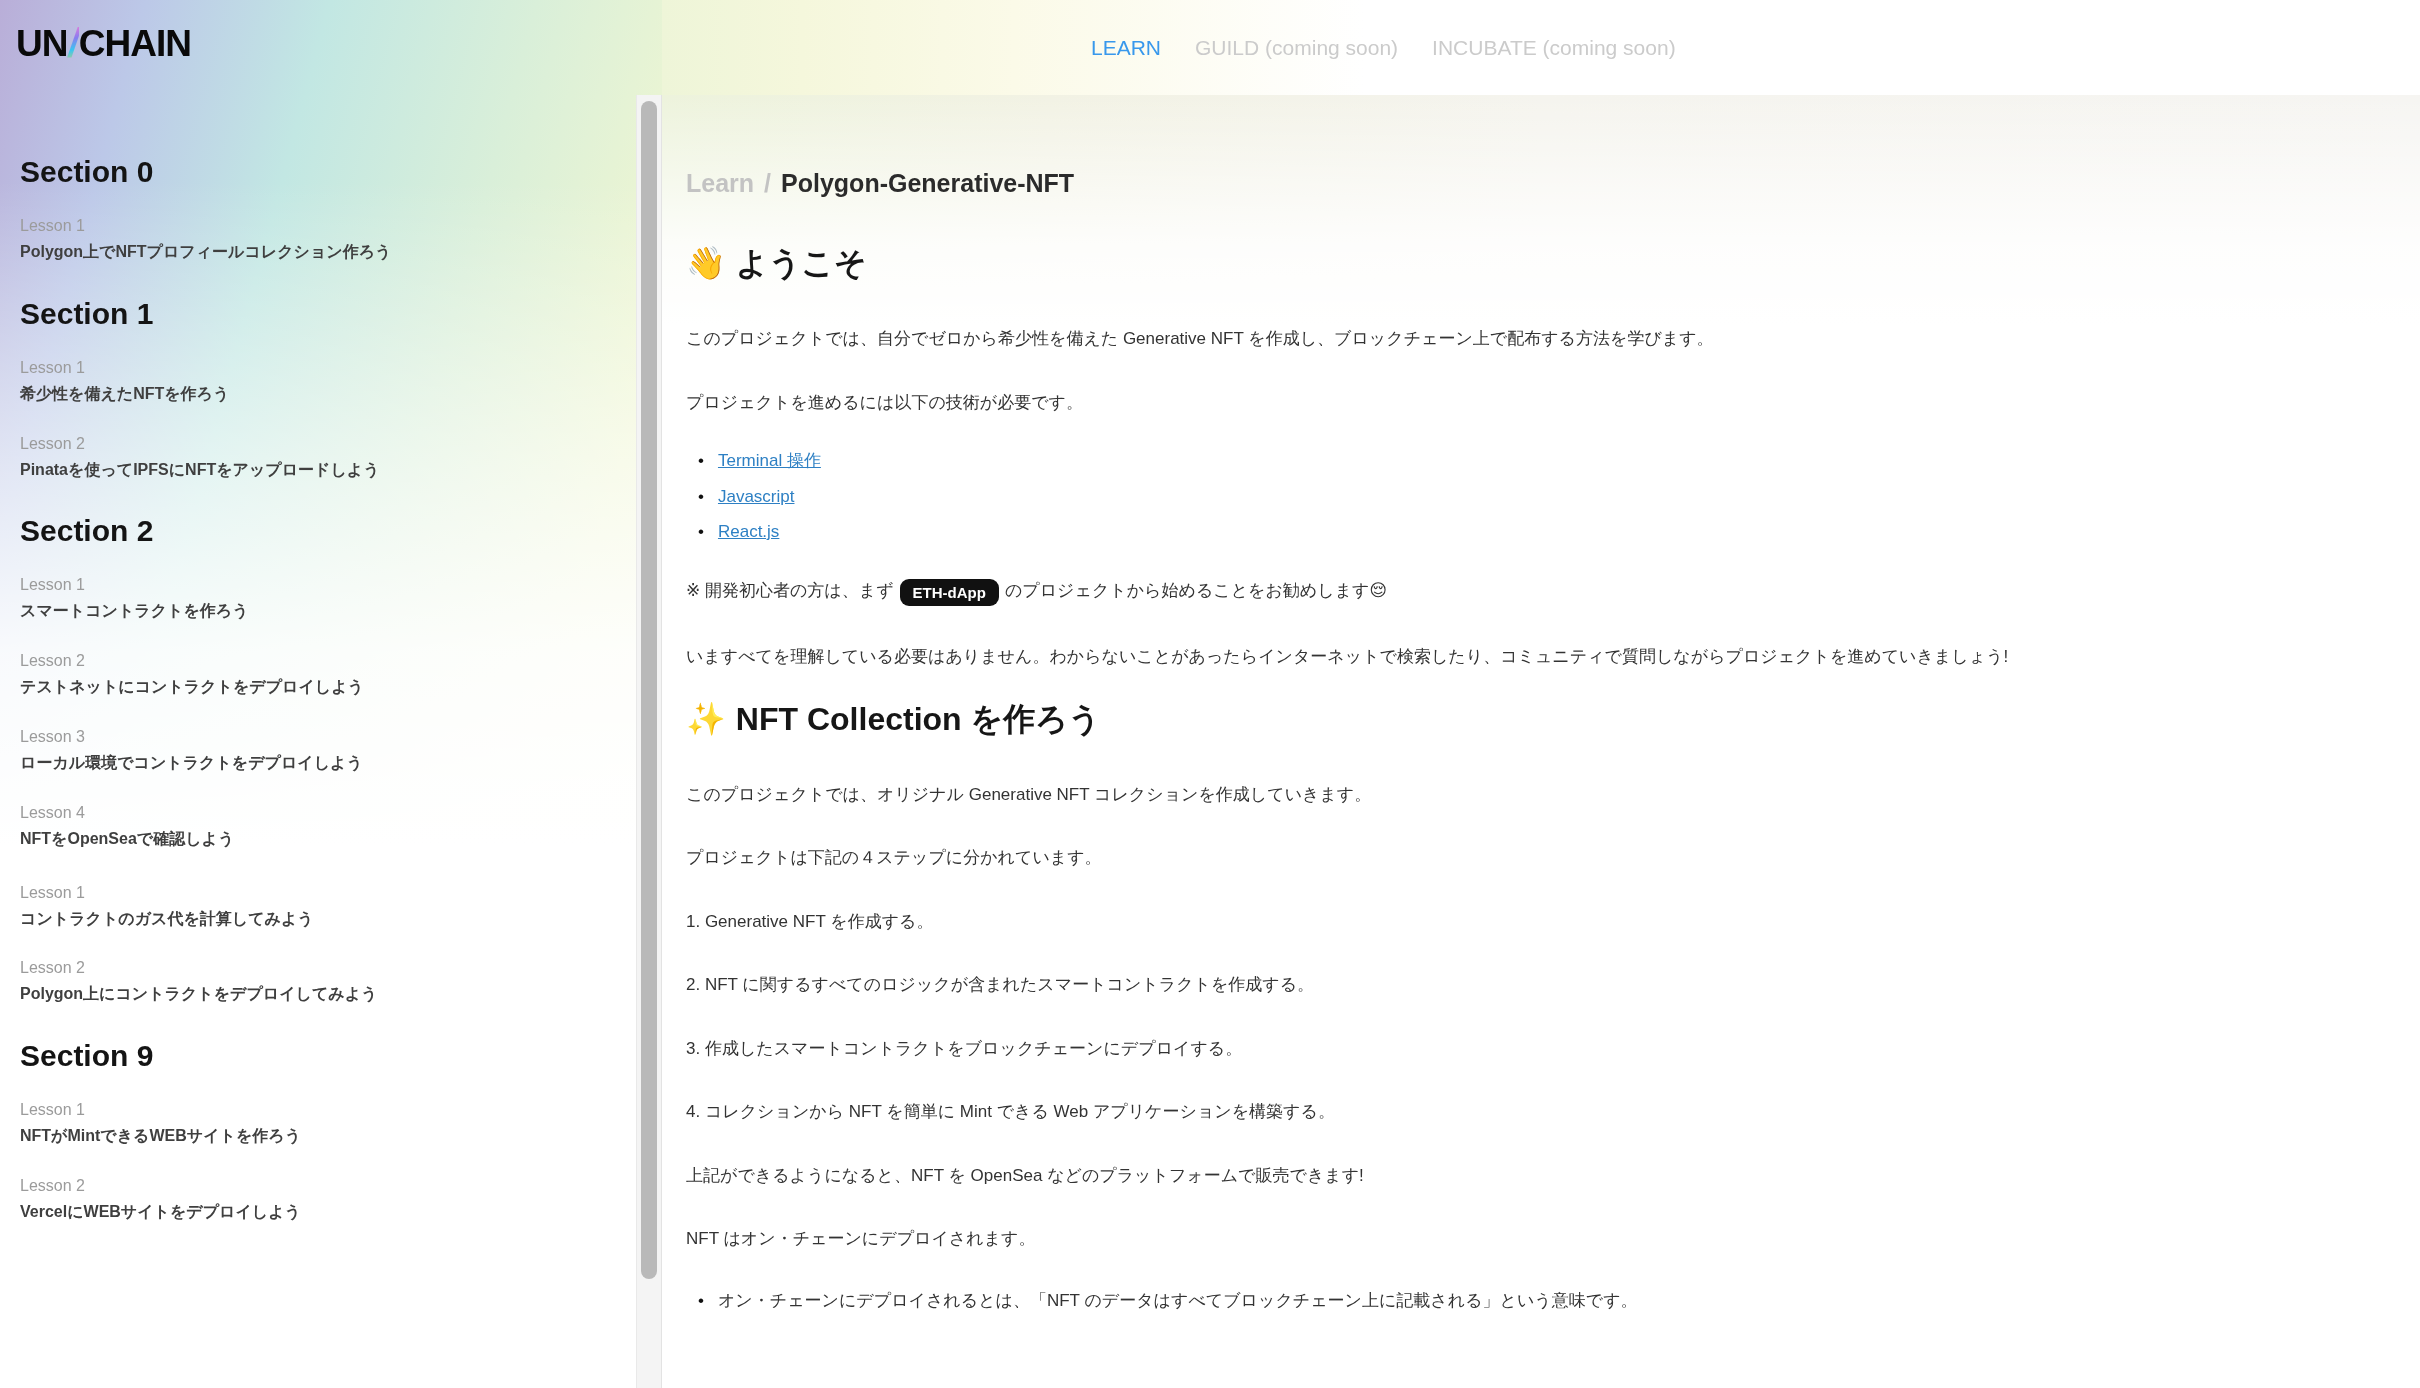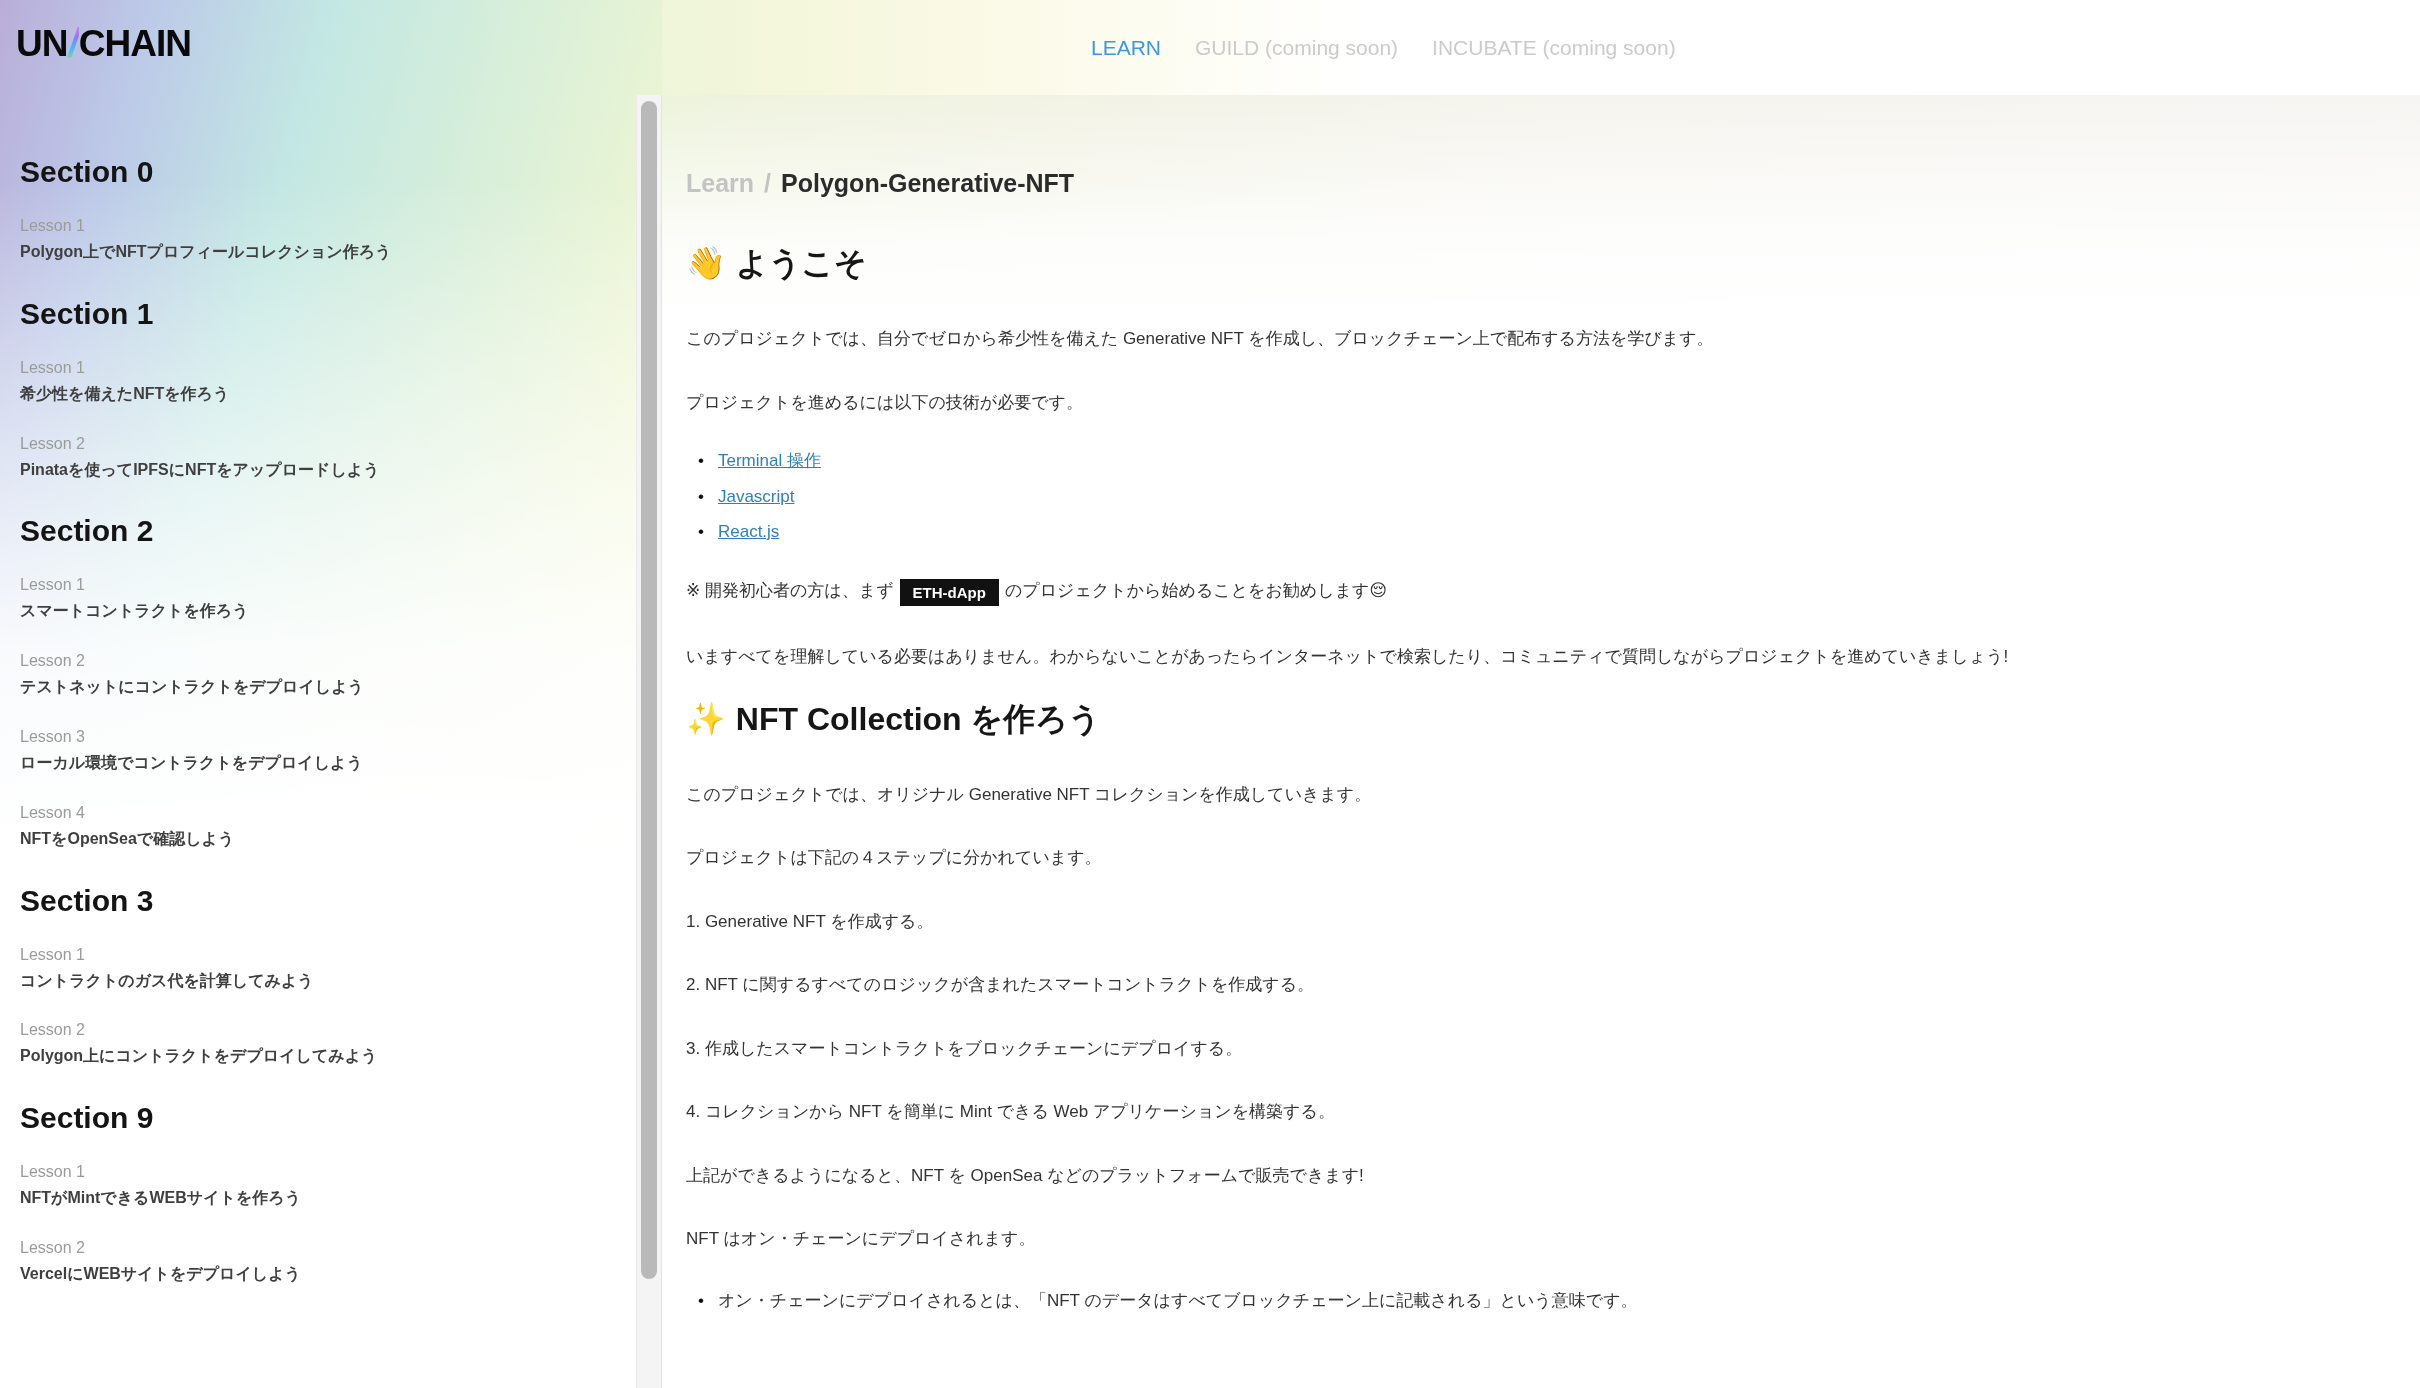--- a/index.html
+++ b/index.html
@@ -84,21 +84,21 @@
 
   ul.link-list { margin-top:34px; list-style:none; }
   ul.link-list li { font-size:17px; margin-bottom:15px; display:flex; align-items:center; }
   ul.link-list li:last-child { margin-bottom:0; }
   .bullet-dot { color:#111; font-size:17px; margin:0 14px 0 12px; }
   a.doc-link { color:#2e80c4; text-decoration:underline; cursor:pointer; }
 
   .note { margin-top:36px; }
   .code-badge {
     display:inline-block; background:#111; color:#fff; font-weight:700;
-    font-size:15px; line-height:1; padding:6px 13px; border-radius:0;
+    font-size:15px; line-height:1; padding:6px 13px; border-radius:9px;
     margin:0 6px; vertical-align:-2px; font-family:"Liberation Sans","DejaVu Sans",sans-serif;
   }
 
   .single-bullet { margin-top:36px; font-size:17px; display:flex; align-items:flex-start; line-height:1.5; }
 </style>
 </head>
 <body>
 
 <div class="page">
   <div class="bg-left"></div>
@@ -152,21 +152,20 @@
         <div class="lesson-label">Lesson 3</div>
         <div class="lesson-title">ローカル環境でコントラクトをデプロイしよう</div>
       </div>
       <div class="lesson">
         <div class="lesson-label">Lesson 4</div>
         <div class="lesson-title">NFTをOpenSeaで確認しよう</div>
       </div>
     </div>
 
     <div class="section">
-      <div class="section-title">Section 3</div>
       <div class="lesson">
         <div class="lesson-label">Lesson 1</div>
         <div class="lesson-title">コントラクトのガス代を計算してみよう</div>
       </div>
       <div class="lesson">
         <div class="lesson-label">Lesson 2</div>
         <div class="lesson-title">Polygon上にコントラクトをデプロイしてみよう</div>
       </div>
     </div>
 

